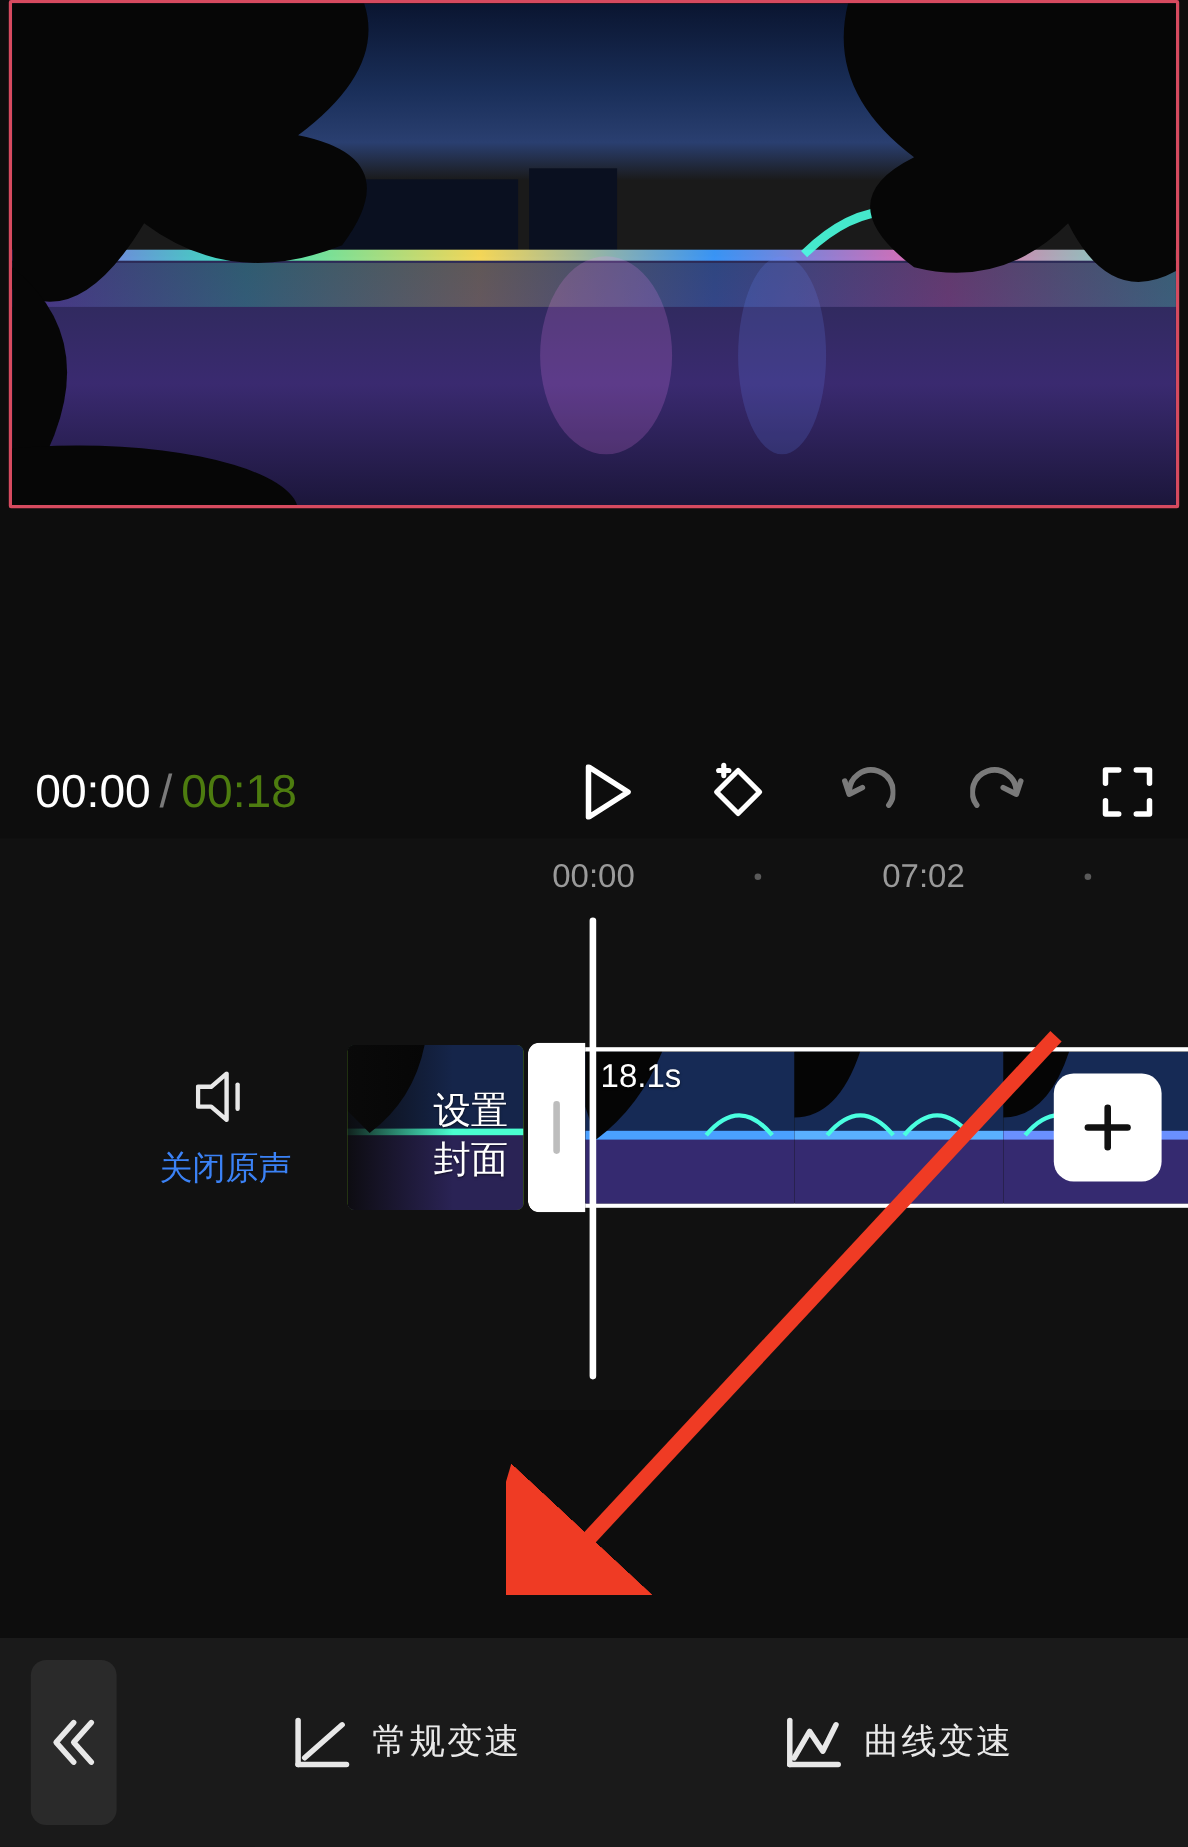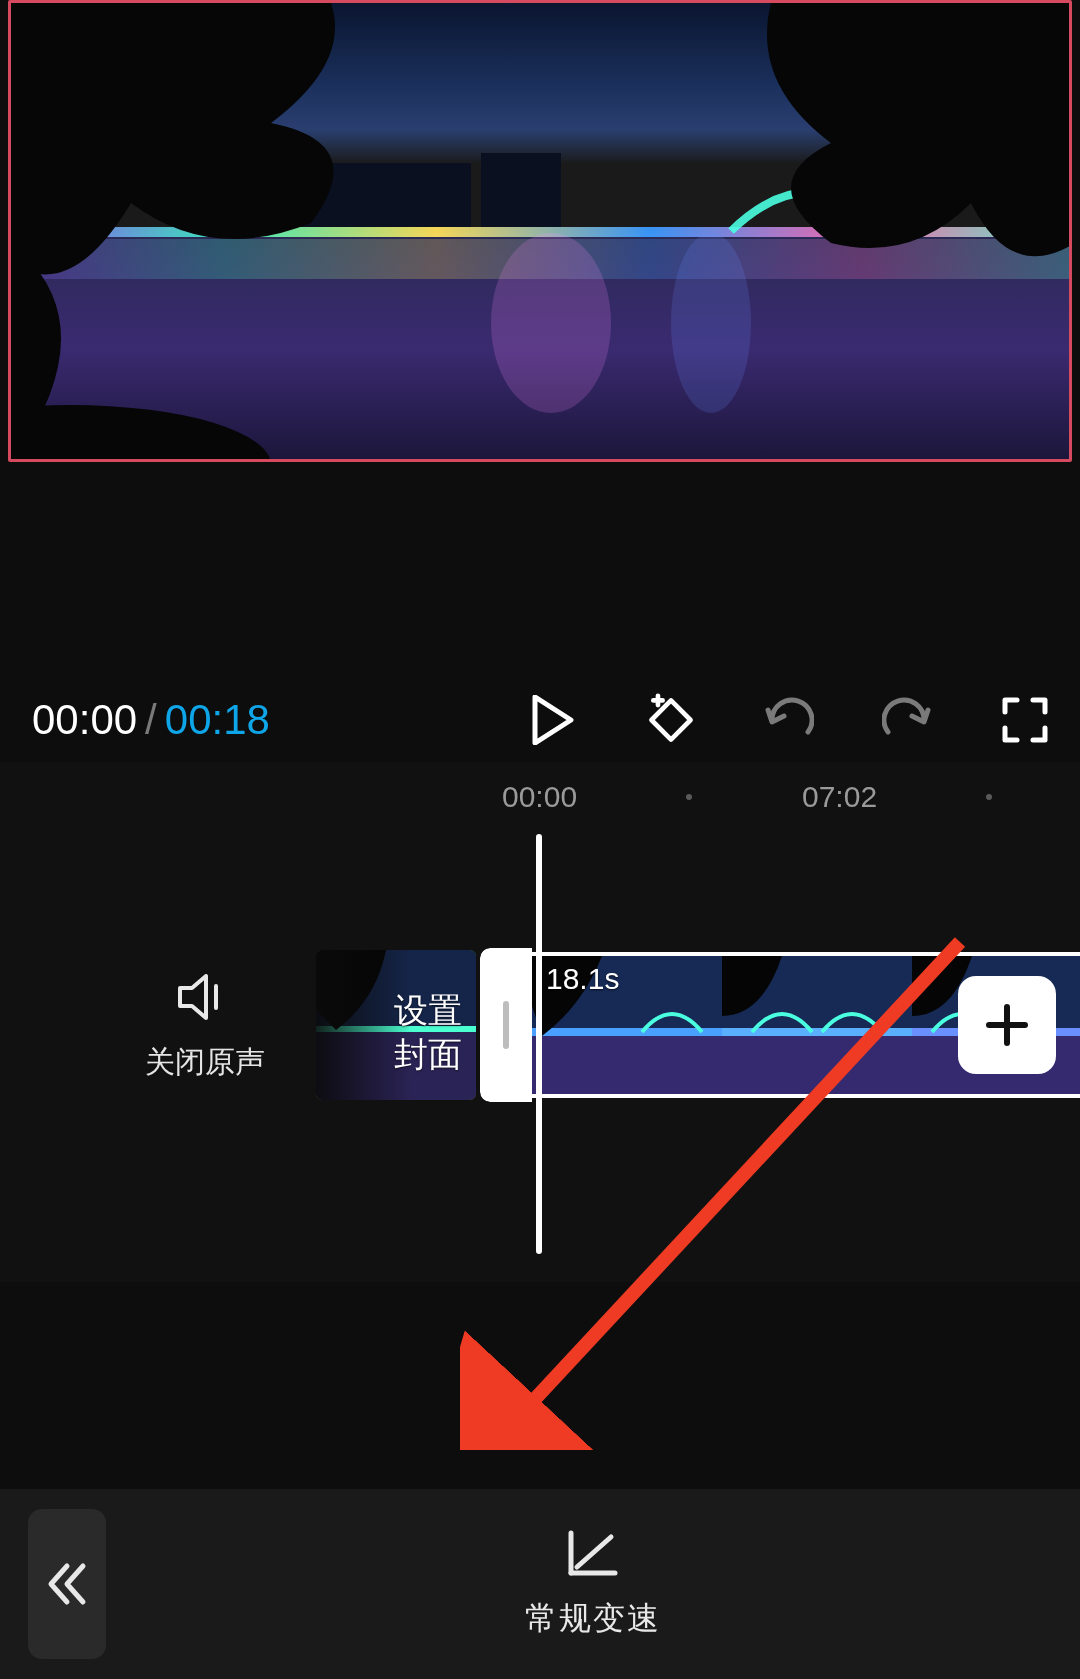--- a/index.html
+++ b/index.html
@@ -39,21 +39,21 @@
   }
   .time-display {
     margin-left: 32px;
     font-size: 42px;
     display: flex;
     align-items: baseline;
     gap: 8px;
   }
   .time-current { color: #ffffff; }
   .time-sep { color: #7a7a7a; }
-  .time-total { color: #0ea5e9; }
+  .time-total { color: #4d7c0f; }
 
   .playbar-icons {
     margin-left: auto;
     margin-right: 28px;
     display: flex;
     align-items: center;
     gap: 64px;
   }
   .icon-btn { width: 54px; height: 54px; display: flex; align-items: center; justify-content: center; }
   .icon-btn.dim svg { opacity: 0.45; }
@@ -109,21 +109,21 @@
   .mute-group {
     position: absolute;
     left: 120px;
     top: 212px;
     width: 170px;
     display: flex;
     flex-direction: column;
     align-items: center;
     gap: 22px;
   }
-  .mute-label { font-size: 30px; color: #e5e5e5; }
+  .mute-label { font-size: 30px; color: #3b82f6; }
 
   
   .cover-thumb {
     position: absolute;
     left: 316px;
     top: 188px;
     width: 160px;
     height: 150px;
     border-radius: 6px;
     overflow: hidden;
@@ -250,21 +250,20 @@
     justify-content: center;
   }
   .tool-btns {
     flex: 1;
     display: flex;
     justify-content: space-around;
     padding: 0 40px;
   }
   .tool-btn {
     display: flex;
-    flex-direction: column;
     align-items: center;
     gap: 18px;
   }
   .tool-btn-label {
     font-size: 32px;
     color: #e8e8e8;
     letter-spacing: 2px;
   }
 </style>
 </head>
@@ -441,14 +440,22 @@
   </div>
   <div class="tool-btns">
     <div class="tool-btn">
       <svg width="56" height="52" viewBox="0 0 56 52">
         <line x1="6" y1="46" x2="6" y2="6" stroke="#e8e8e8" stroke-width="5" stroke-linecap="round"></line>
         <line x1="6" y1="46" x2="50" y2="46" stroke="#e8e8e8" stroke-width="5" stroke-linecap="round"></line>
         <line x1="12" y1="40" x2="46" y2="10" stroke="#e8e8e8" stroke-width="5" stroke-linecap="round"></line>
       </svg>
       <div class="tool-btn-label">常规变速</div>
     </div>
+    <div class="tool-btn">
+      <svg width="56" height="52" viewBox="0 0 56 52">
+        <line x1="6" y1="46" x2="6" y2="6" stroke="#e8e8e8" stroke-width="5" stroke-linecap="round"></line>
+        <line x1="6" y1="46" x2="50" y2="46" stroke="#e8e8e8" stroke-width="5" stroke-linecap="round"></line>
+        <path d="M10 40 L24 16 L36 34 L48 10" fill="none" stroke="#e8e8e8" stroke-width="5" stroke-linecap="round" stroke-linejoin="round"></path>
+      </svg>
+      <div class="tool-btn-label">曲线变速</div>
+    </div>
   </div>
 </div>
 
 </body></html>

